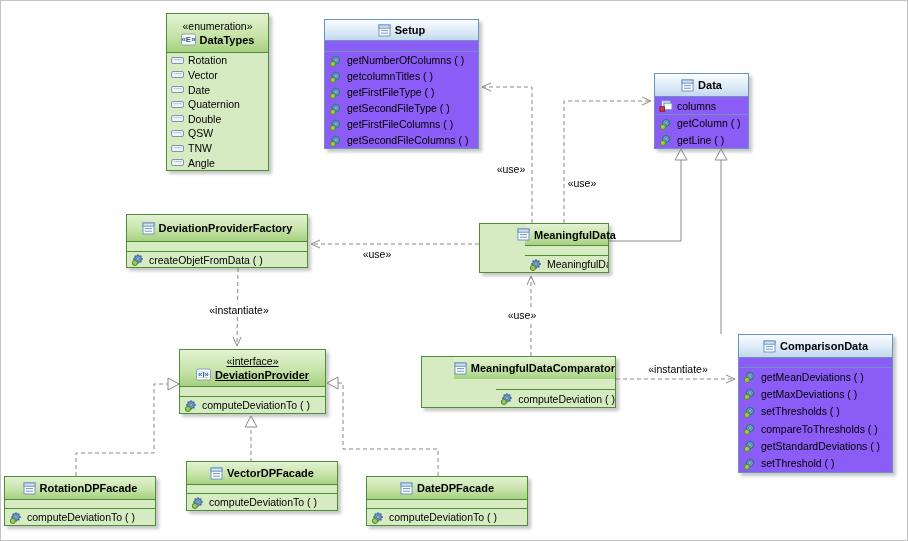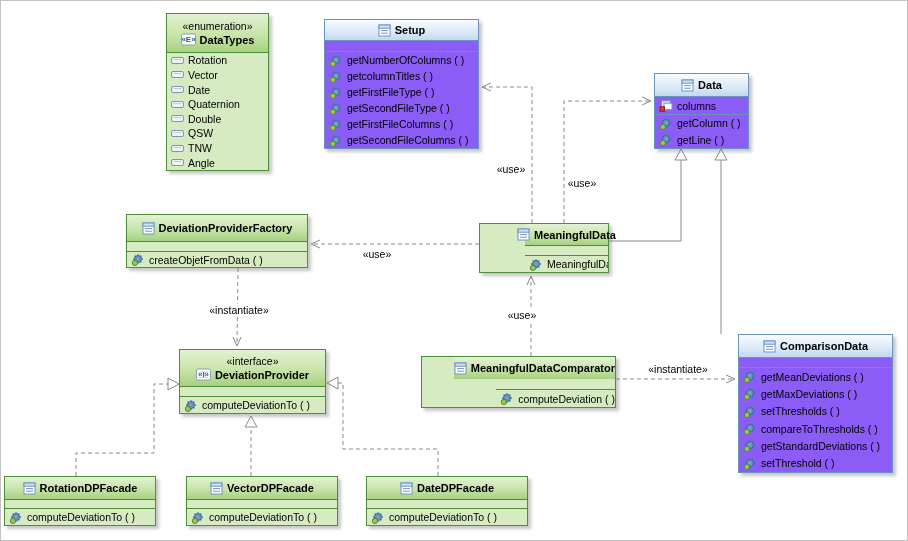--- a/index.html
+++ b/index.html
@@ -427,21 +427,21 @@
                 <circle cx="7" cy="6" r="3.4" fill="#7ba7d4" stroke="#2e5e8c"></circle>
                 <circle cx="7" cy="6" r="1.3" fill="#e8f1fa" stroke="#2e5e8c" stroke-width="0.8"></circle>
                 <circle cx="3.9" cy="9.9" r="2.6" fill="#97c95c" stroke="#55842e"></circle>
               </svg>
             </span>
             <span>MeaningfulData ( )</span>
           </div>
         </div>
       </div>
       <div class="box green" style="left: 178px; top: 348px; width: 147px; height: 65px;">
-        <div class="hdr" style="height: 36px;">
+        <div class="hdr" style="height: 36px; text-decoration: underline;">
           <div class="stereo">«interface»</div>
           <div class="titlerow">
             <span class="mi">
               <svg width="15" height="13" viewBox="0 0 15 13">
                 <rect x="0.5" y="1" width="14" height="11" rx="1.5" fill="#ffffff" stroke="#8aa0b8"></rect>
                 <line x1="2.5" y1="4" x2="12.5" y2="4" stroke="#c3d2e0"></line>
                 <line x1="2.5" y1="9.5" x2="12.5" y2="9.5" stroke="#c3d2e0"></line>
                 <text x="7.5" y="9.3" font-size="8" text-anchor="middle" fill="#2e6096">«I»</text>
               </svg>
             </span>
@@ -679,21 +679,21 @@
                 </g>
                 <circle cx="7" cy="6" r="3.4" fill="#7ba7d4" stroke="#2e5e8c"></circle>
                 <circle cx="7" cy="6" r="1.3" fill="#e8f1fa" stroke="#2e5e8c" stroke-width="0.8"></circle>
                 <circle cx="3.9" cy="9.9" r="2.6" fill="#97c95c" stroke="#55842e"></circle>
               </svg>
             </span>
             <span>computeDeviationTo ( )</span>
           </div>
         </div>
       </div>
-      <div class="box green" style="left: 185px; top: 475px; width: 152px; height: 50px;">
+      <div class="box green" style="left: 185px; top: 460px; width: 152px; height: 50px;">
         <div class="hdr" style="height: 22px;">
           <div class="titlerow">
             <span class="mi">
               <svg width="13" height="13" viewBox="0 0 13 13">
                 <rect x="1" y="1" width="11" height="11" fill="#ffffff" stroke="#6f94c4"></rect>
                 <rect x="1" y="1" width="11" height="3.2" fill="#cfe0f2" stroke="#6f94c4"></rect>
                 <line x1="3" y1="6.6" x2="10" y2="6.6" stroke="#6f94c4"></line>
                 <line x1="3" y1="9.2" x2="10" y2="9.2" stroke="#6f94c4"></line>
               </svg>
             </span>

